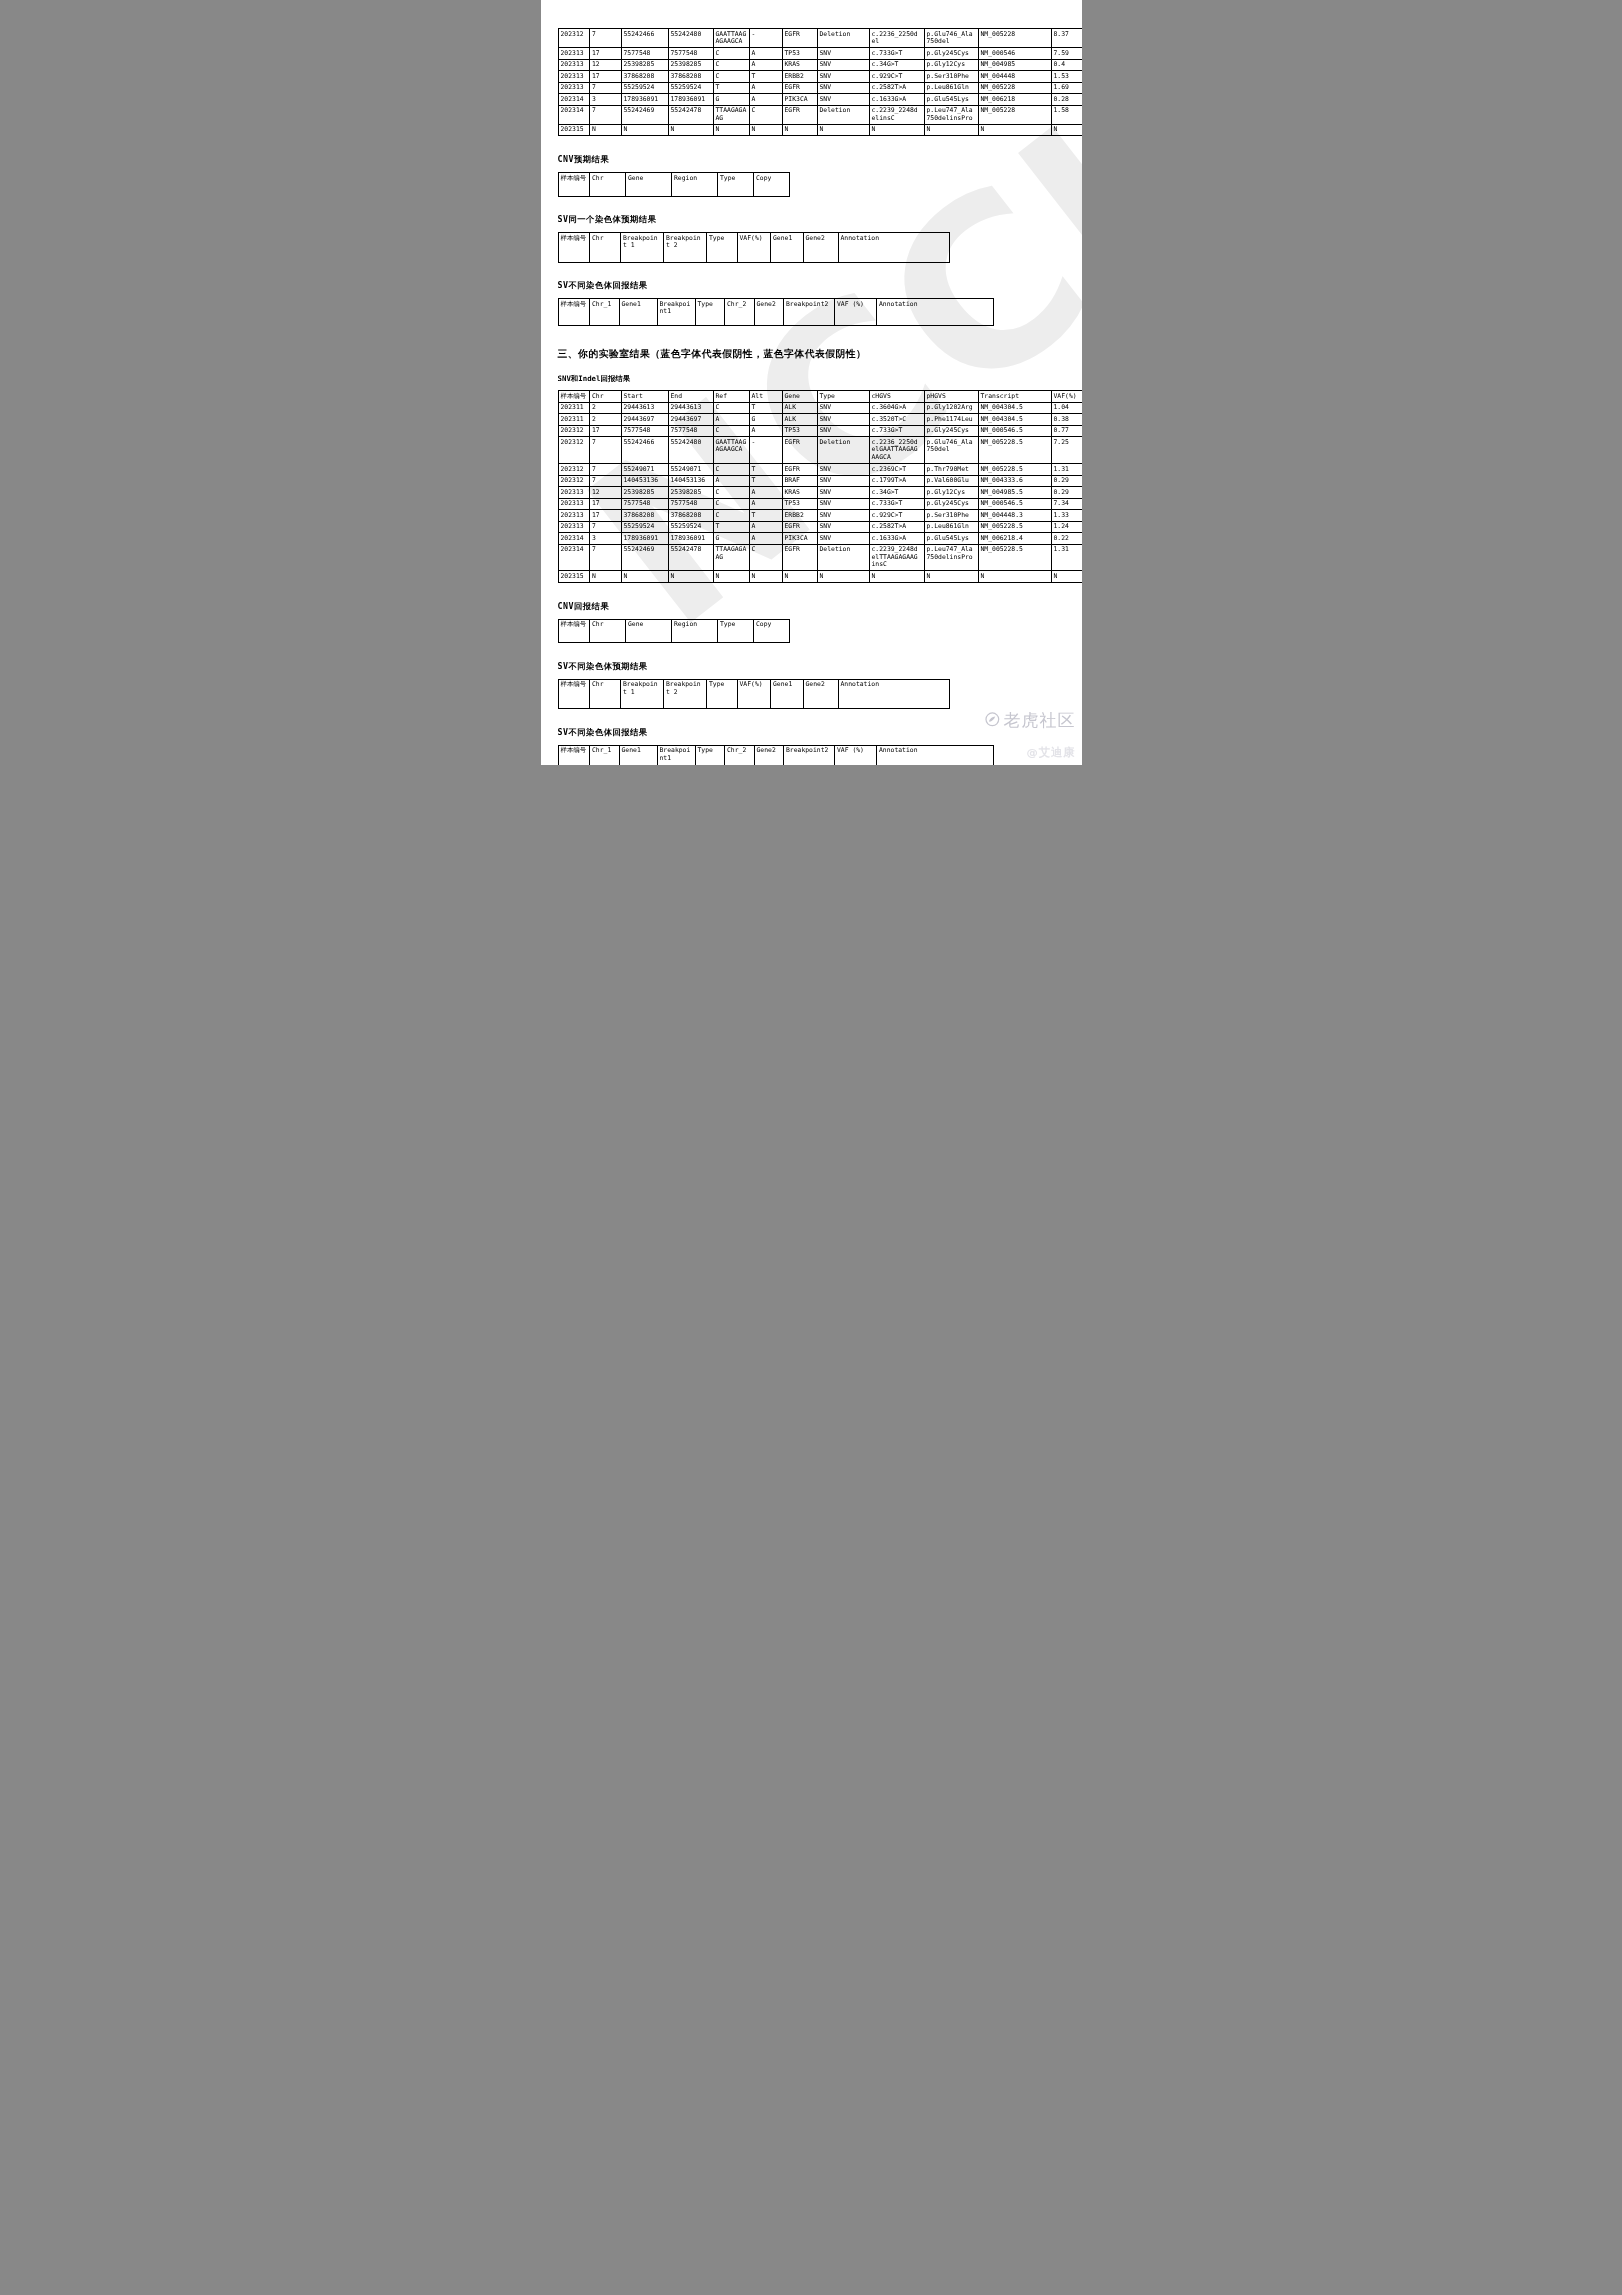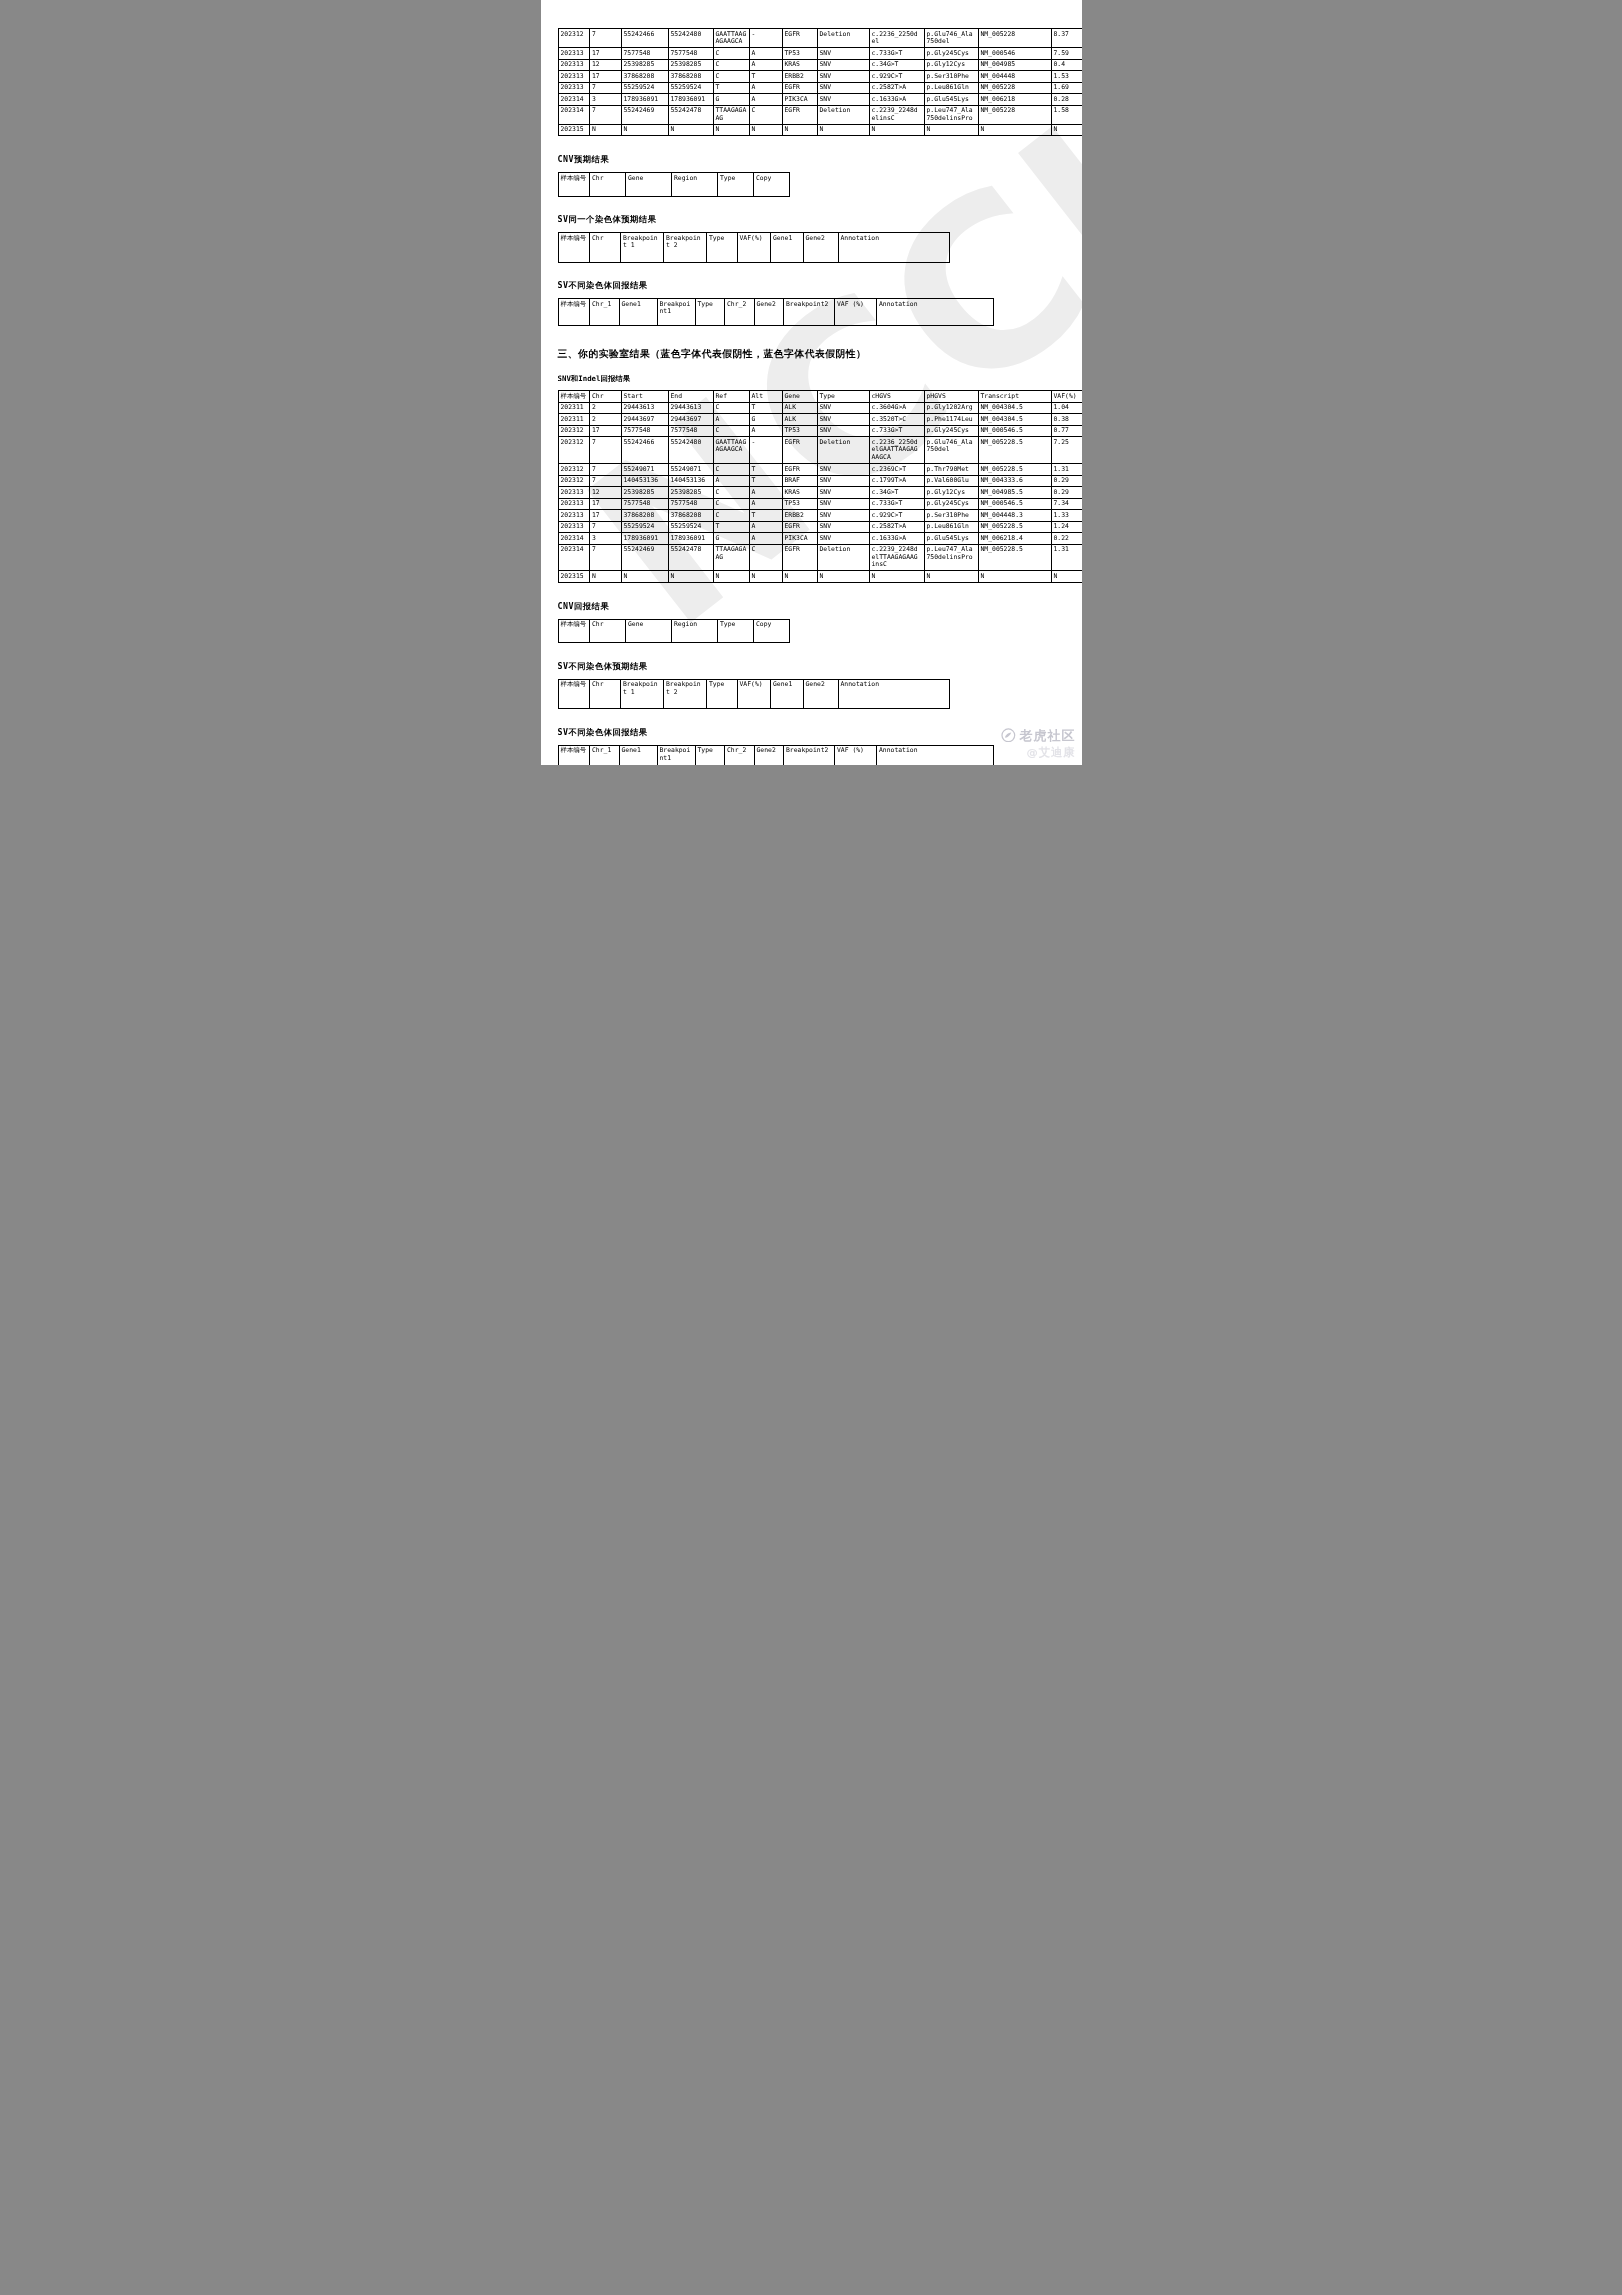--- a/index.html
+++ b/index.html
@@ -6,22 +6,22 @@
   .page{position:relative;width:541px;height:765px;margin:0 auto;background:#fff;overflow:hidden;
         font-family:"DejaVu Sans Mono","DejaVu Sans",monospace;color:#000;}
   .content{position:relative;z-index:1;padding:28px 25px 0 17px;}
   
   .wm-diag{position:absolute;top:236px;left:14.7px;width:658px;z-index:0;text-align:center;
            font-size:231px;font-weight:700;letter-spacing:4.9px;white-space:nowrap;
            transform:rotate(-38deg);font-family:"DejaVu Sans",sans-serif;user-select:none;}
   .wm-corner{position:absolute;right:5.9px;bottom:4.9px;z-index:2;text-align:right;
              font-family:"DejaVu Sans",sans-serif;}
   .wm-corner .row1{display:flex;align-items:center;justify-content:flex-end;gap:3.9px;}
-  .wm-corner .community{font-size:13px;font-weight:700;letter-spacing:1px;}
-  .wm-corner .handle{font-size:11.3px;font-weight:700;margin-top:0;letter-spacing:1px;}
+  .wm-corner .community{font-size:17px;font-weight:400;letter-spacing:1px;}
+  .wm-corner .handle{font-size:11.3px;font-weight:700;margin-top:13px;letter-spacing:1px;}
   
   table{border-collapse:collapse;table-layout:fixed;background:transparent;}
   th,td{border:1px solid #000;padding:1.5px 2px;font-size:6.4px;line-height:1.18;
         vertical-align:top;text-align:left;font-weight:400;word-break:break-all;
         font-family:"DejaVu Sans Mono","DejaVu Sans",monospace;}
   table{border:1.5px solid #000;}
   thead th{border-top:1.5px solid #000;border-bottom:1.5px solid #000;}
   
   .t12{width:502px;}
   .t12 tr>*:nth-child(1){width:26.5px}.t12 tr>*:nth-child(2){width:26.5px}

